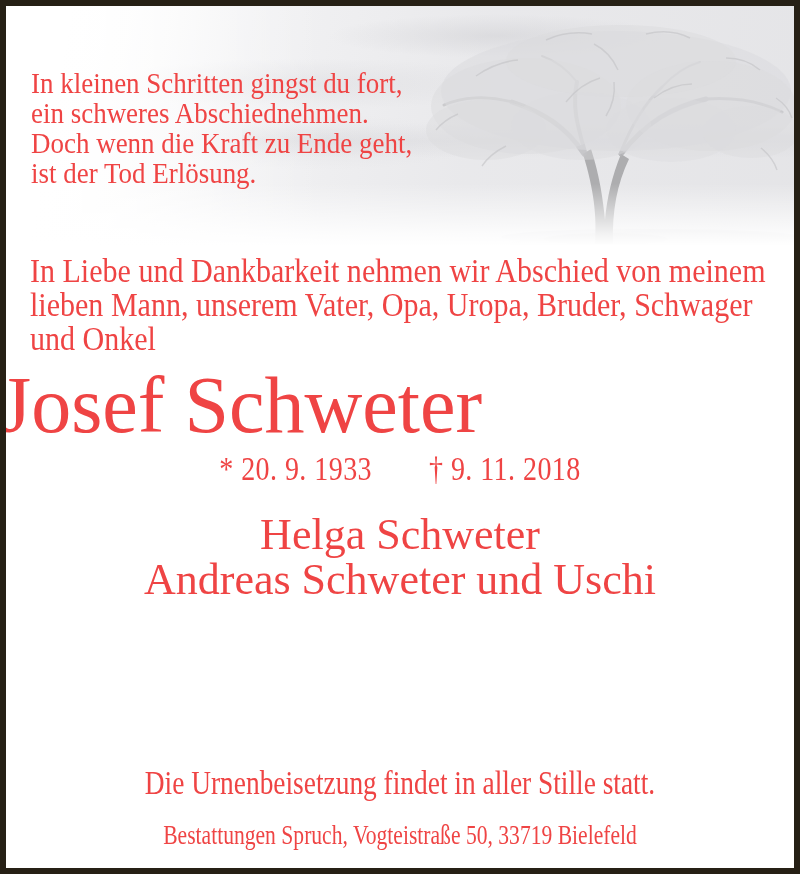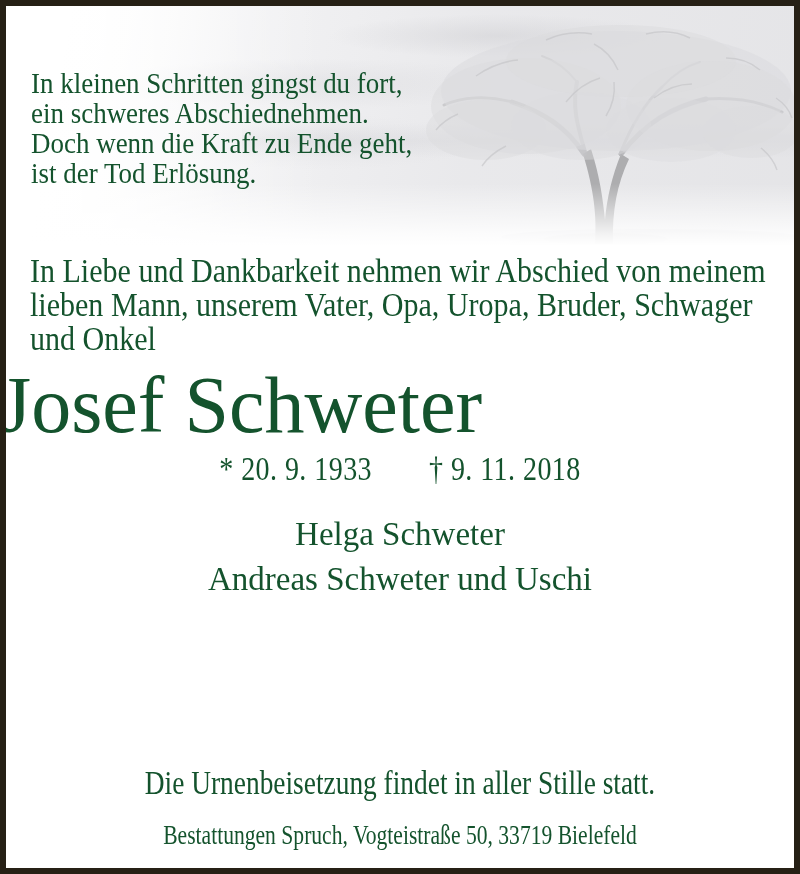--- a/index.html
+++ b/index.html
@@ -1,18 +1,18 @@
 <!DOCTYPE html>
 <html><head>
 <meta charset="utf-8">
 <style>
   html,body{margin:0;padding:0;background:#ffffff;}
   .page{
     position:relative;width:800px;height:874px;background:#ffffff;
-    font-family:"Liberation Serif", serif;color:#14532d;overflow:hidden;
+    font-family:"Liberation Serif", serif;color:#ef4444;overflow:hidden;
   }
   .frame{position:absolute;inset:0;border:6px solid #262015;box-sizing:border-box;z-index:10;pointer-events:none;}
 
   
   .photo{
     position:absolute;left:6px;top:6px;right:6px;height:240px;z-index:0;
     background:linear-gradient(100deg,
       rgba(236,236,238,0) 8%,
       rgba(231,231,234,.55) 30%,
       rgba(227,227,230,.78) 58%,
@@ -35,21 +35,21 @@
 
   
   .tblock{position:absolute;left:0;right:0;z-index:2;}
   .poem{left:31px;right:auto;top:68px;font-size:29px;line-height:30px;
     transform:scaleX(.93);transform-origin:0 50%;white-space:nowrap;}
   .intro{left:30px;right:auto;top:254px;font-size:33px;line-height:34px;
     transform:scaleX(.91);transform-origin:0 50%;white-space:nowrap;}
   .name{top:365px;font-size:80px;line-height:80px;font-weight:normal;margin:0;}
   .dates{top:452px;font-size:33px;line-height:34px;display:flex;justify-content:center;
     column-gap:67px;transform:scaleX(.85);transform-origin:50% 50%;letter-spacing:.5px;}
-  .mourners{top:512px;font-size:33px;line-height:45px;text-align:center;}
+  .mourners{top:512px;font-size:44px;line-height:45px;text-align:center;}
   .funeral-note{top:766px;font-size:33px;line-height:34px;text-align:center;
     transform:scaleX(.83);transform-origin:50% 50%;white-space:nowrap;}
   .funeral-home{top:820px;font-size:27px;line-height:30px;text-align:center;
     transform:scaleX(.80);transform-origin:50% 50%;white-space:nowrap;}
 </style>
 </head>
 <body>
 
 <div class="page">
 

